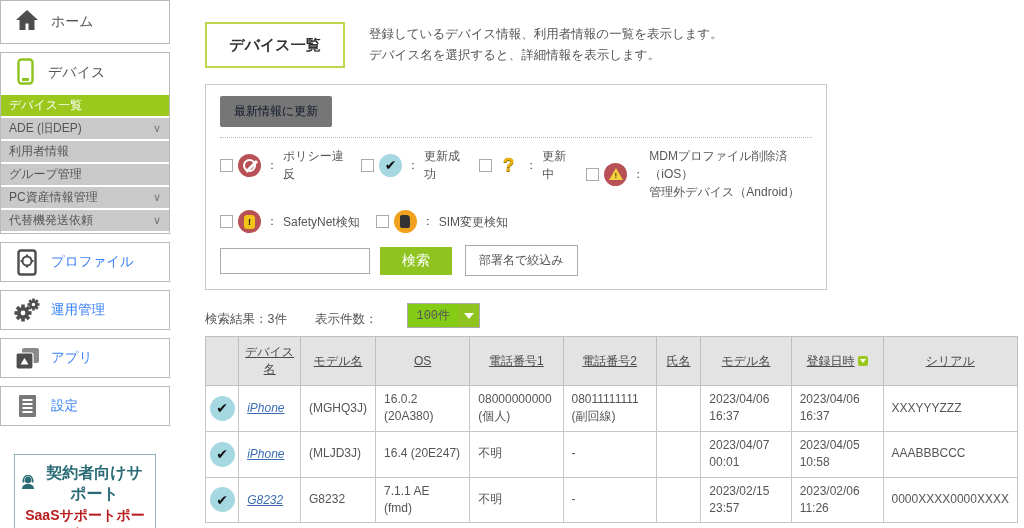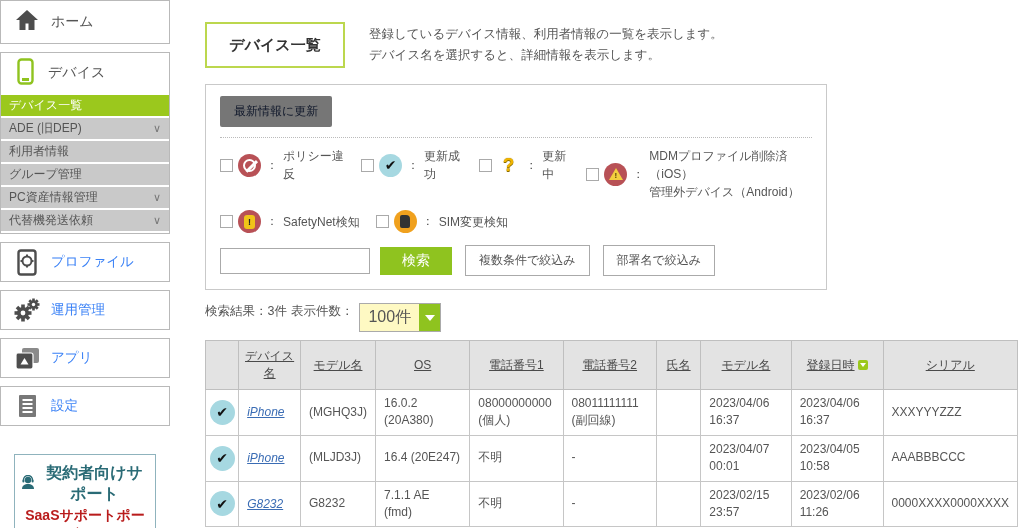--- a/index.html
+++ b/index.html
@@ -53,23 +53,23 @@
   .sq-y { width:11px; height:14px; background:#f0c419; border-radius:3px; display:flex;
     align-items:center; justify-content:center; font-size:9px; font-weight:bold; color:#222; }
   .sim-d { width:10px; height:13px; background:#333; border-radius:2px 4px 2px 2px; }
   .legend-label { white-space:pre-line; line-height:1.5; }
   .search-row { display:flex; align-items:center; margin-top:12px; }
   .search-input { width:150px; height:26px; border:1px solid #aaa; font-size:12px; padding:0 6px; }
   .btn-green { background:#8fc31f; color:#fff; border:none; width:72px; height:28px; font-size:14px;
     margin-left:10px; cursor:pointer; font-family:inherit; }
   .btn-outline { border:1px solid #aaa; background:#fff; color:#555; font-size:12px; padding:6px 13px;
     margin-left:13px; cursor:pointer; font-family:inherit; }
-  .results-row { display:flex; align-items:flex-start; margin:13px 0 8px 19px; font-size:12.5px; color:#555; }
+  .results-row { display:flex; align-items:flex-end; margin:13px 0 8px 19px; font-size:12.5px; color:#555;gap:24px; }
   .select-sm { display:inline-flex; border:1px solid #aaa; margin-left:6px; align-items:stretch; cursor:pointer; }
-  .select-sm .val { padding:3px 8px; font-size:16px; color:#555; background:#fef9c3; display:flex; align-items:center; }
+  .select-sm .val { padding:3px 8px; font-size:12px; color:#555; background:#84cc16; display:flex; align-items:center;font-family:Liberation Mono, monospace; }
   .arrow-sq { width:21px; background:#8fc31f; display:flex; align-items:center; justify-content:center; }
   .arrow-sq i { width:0; height:0; border-left:5px solid transparent; border-right:5px solid transparent;
     border-top:6px solid #fff; }
   table { border-collapse:collapse; margin-left:19px; font-size:12px; color:#555; table-layout:fixed; }
   th { background:#e3e3e3; border:1px solid #bfbfbf; font-weight:normal; text-decoration:underline;
     color:#4a4a4a; padding:7px 2px; cursor:pointer; }
   td { border:1px solid #c6c6c6; background:#fff; padding:5px 8px; vertical-align:middle; }
   td.center { text-align:center; padding:5px 2px; }
   .chk-circle { width:25px; height:25px; border-radius:50%; background:#a6d8e1; display:inline-flex;
     align-items:center; justify-content:center; color:#111; font-size:14px; font-weight:bold; }
@@ -281,21 +281,20 @@
             <span class="sim-d"></span>
           </span>
         <span>：</span>
         <span class="legend-label">SIM変更検知</span>
       </div>
     </div>
 
     <div class="search-row">
       <input class="search-input" style="">
       <button class="btn-green">検索</button>
-      <button class="btn-outline">複数条件で絞込み</button>
       <button class="btn-outline">部署名で絞込み</button>
     </div>
   </div>
 
   <div class="results-row">
     <span>検索結果：3件</span>
     <span style="margin-left:4px">表示件数：</span>
     <span class="select-sm">
       <span class="val">100件</span>
       <span class="arrow-sq">

